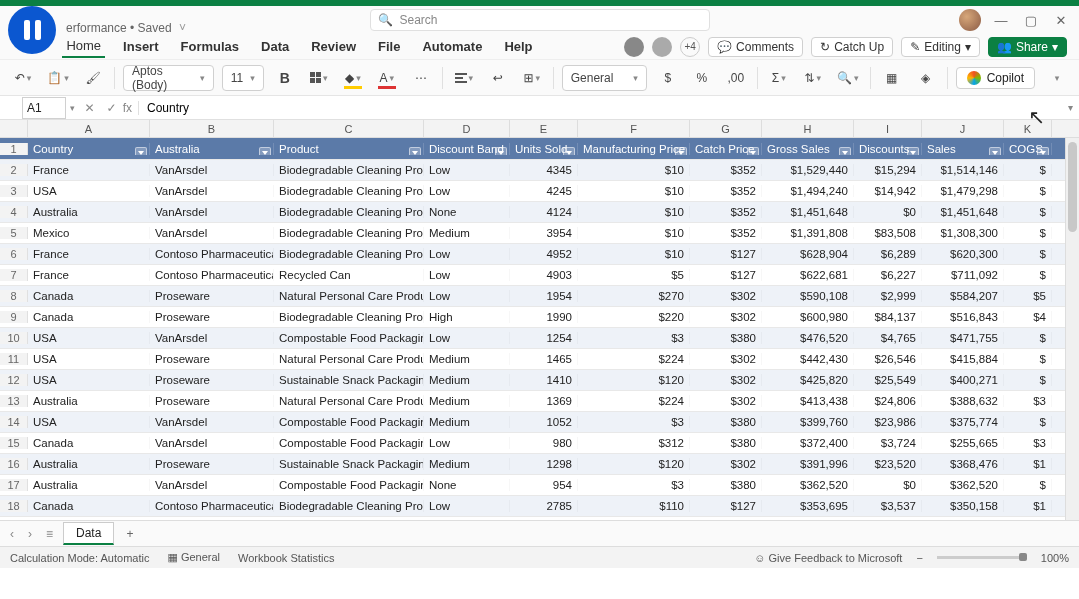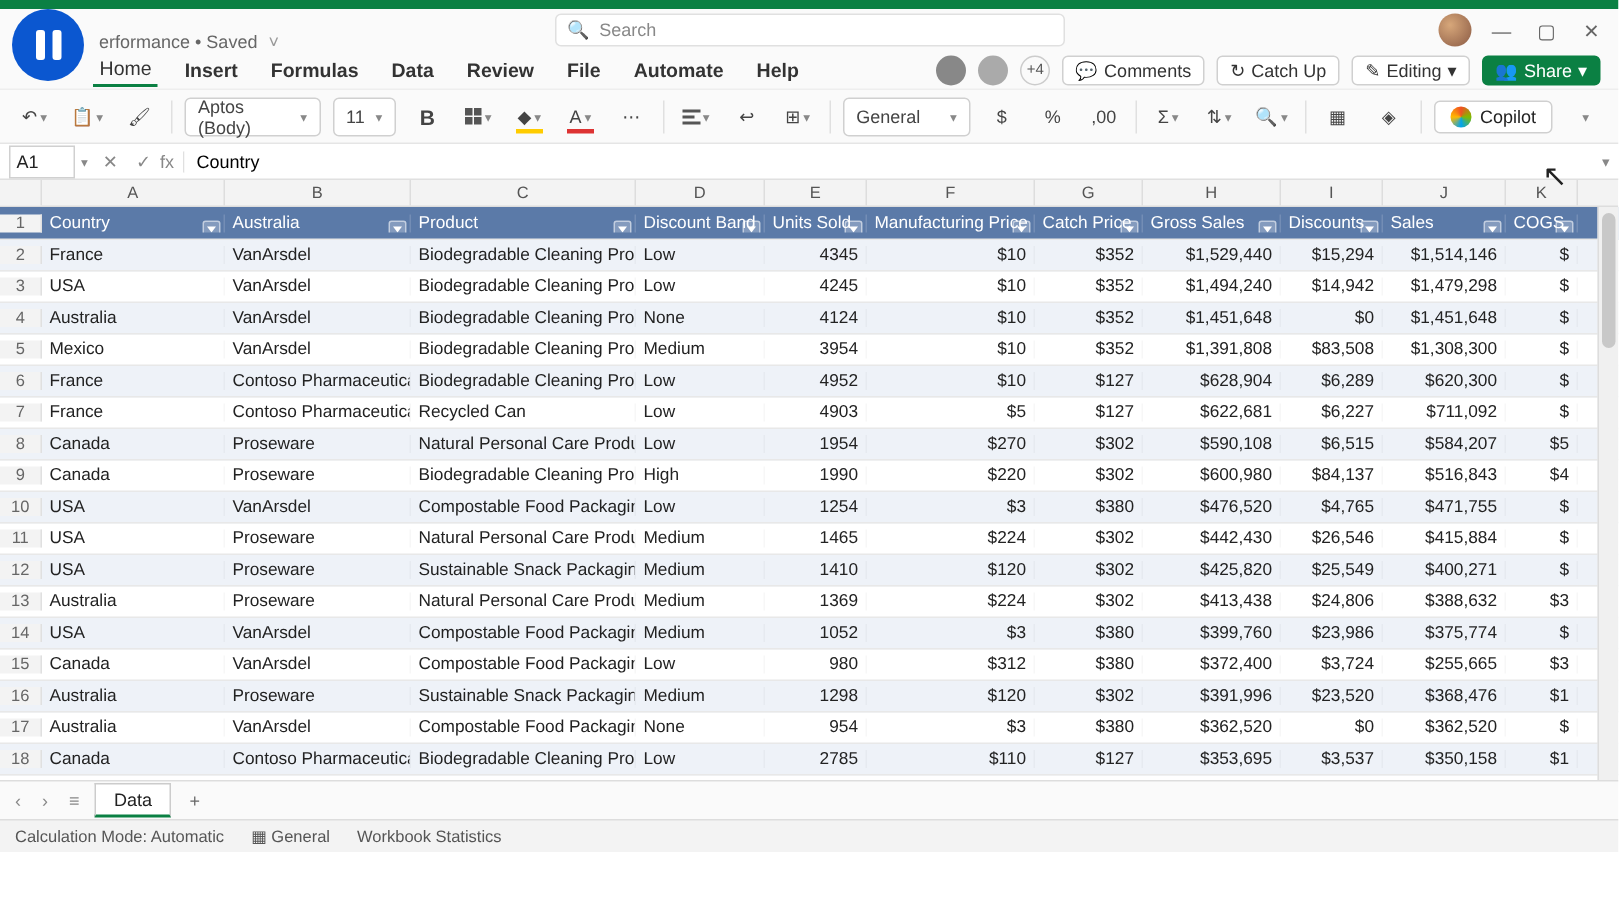--- a/index.html
+++ b/index.html
@@ -37,21 +37,21 @@
   .fill-a::after { content: ""; position: absolute; left: 4px; right: 4px; bottom: 2px; height: 3px; background: #fc0; }
   .grid-i { display: grid; grid-template-columns: repeat(2, 5px); grid-template-rows: repeat(2, 5px); gap: 1px; }
   .grid-i div { background: #555; }
   .align-i { display: flex; flex-direction: column; gap: 2px; align-items: flex-start; }
   .align-i span { display: block; height: 2px; background: #555; width: 12px; }
   .align-i span:nth-child(2){ width: 8px; }
   .copilot { display: flex; align-items: center; gap: 6px; border: 1px solid #d0d0d0; border-radius: 4px; padding: 3px 10px; background: #fff; cursor: pointer; }
   .copilot .logo { width: 14px; height: 14px; border-radius: 50%; background: conic-gradient(#f25022, #7fba00, #00a4ef, #ffb900, #f25022); }
   .cursor { position: absolute; right: 34px; top: 105px; z-index: 60; font-size: 20px; pointer-events: none; }
   .formula-row { height: 24px; display: flex; align-items: center; border-bottom: 1px solid #e0e0e0; }
-  .name-box { width: 44px; height: 22px; border: 1px solid #d0d0d0; margin-left: 6px; padding: 0 4px; display: flex; align-items: center; font-size: 12px; }
+  .name-box { width: 44px; height: 22px; border: 1px solid #d0d0d0; margin-left: 22px; padding: 0 4px; display: flex; align-items: center; font-size: 12px; }
   .name-chev { padding: 0 4px; color: #888; font-size: 9px; }
   .fx-btn { padding: 0 6px; color: #888; }
   .fx-label { color: #888; padding-right: 6px; border-right: 1px solid #e0e0e0; }
   .formula-input { flex: 1; padding: 0 8px; font-size: 12px; border: none; outline: none; }
   .fr-chev { padding: 0 6px; color: #888; font-size: 10px; }
   .grid-wrap { position: relative; height: 400px; overflow: hidden; }
   .col-headers { display: flex; height: 18px; background: #f3f3f3; border-bottom: 1px solid #ddd; position: sticky; top: 0; }
   .row-h { width: 28px; border-right: 1px solid #ddd; background: #f3f3f3; }
   .ch { border-right: 1px solid #ddd; text-align: center; font-size: 11px; color: #555; line-height: 18px; }
   .data-table { display: block; }
@@ -366,21 +366,21 @@
       <div class="row alt">
         <div class="rn">8</div>
         <div class="cell cA">Canada</div>
         <div class="cell cB">Proseware</div>
         <div class="cell cC">Natural Personal Care Products</div>
         <div class="cell cD">Low</div>
         <div class="cell cE num">1954</div>
         <div class="cell cF num">$270</div>
         <div class="cell cG num">$302</div>
         <div class="cell cH num">$590,108</div>
-        <div class="cell cI num">$6,515</div>
+        <div class="cell cI num">$2,999</div>
         <div class="cell cJ num">$584,207</div>
         <div class="cell cK num">$5</div>
       </div>
       <div class="row">
         <div class="rn">9</div>
         <div class="cell cA">Canada</div>
         <div class="cell cB">Proseware</div>
         <div class="cell cC">Biodegradable Cleaning Products</div>
         <div class="cell cD">High</div>
         <div class="cell cE num">1990</div>
@@ -528,13 +528,19 @@
   <span class="nav-btn">›</span>
   <span class="nav-btn">≡</span>
   <div class="sheet">Data</div>
   <div class="add-sheet">+</div>
 </div>
 
 <div class="status-bar">
   <span>Calculation Mode: Automatic</span>
   <span>▦ <span>General</span></span>
   <span>Workbook Statistics</span>
+  <div class="right">
+    <span>☺ <span>Give Feedback to Microsoft</span></span>
+    <span>−</span>
+    <div class="zoom-slider"></div>
+    <span>100%</span>
+  </div>
 </div>
 
 </body></html>

